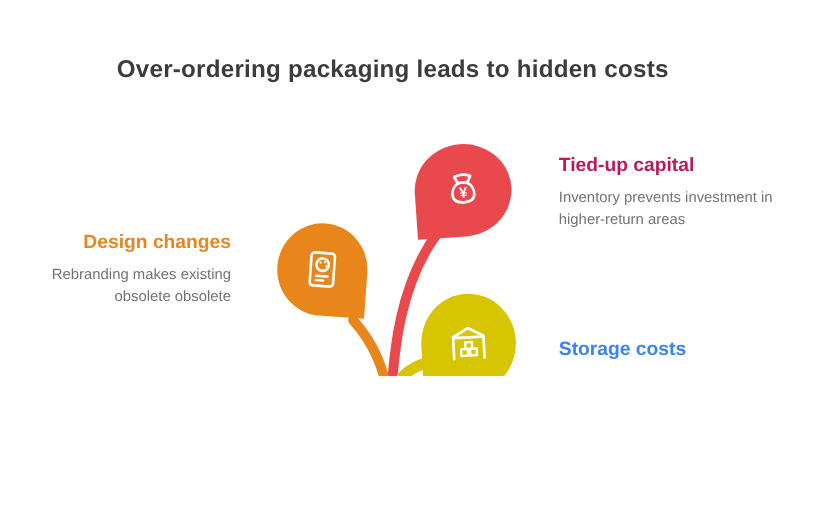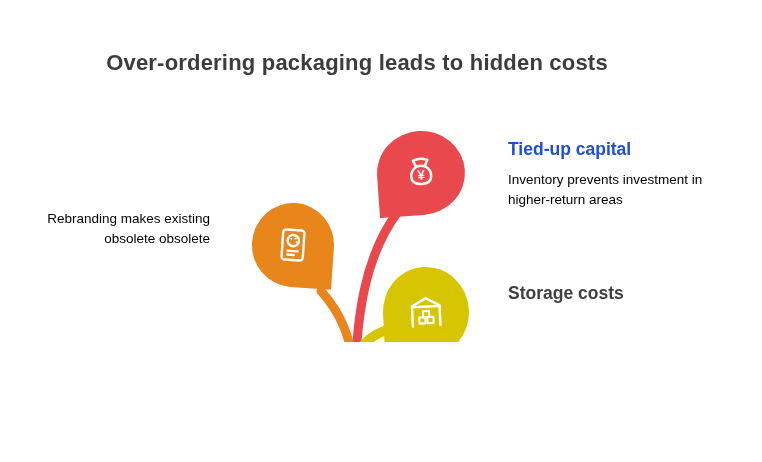--- a/index.html
+++ b/index.html
@@ -23,27 +23,27 @@
   .leaf-orange{
     left:252px;top:203px;width:82px;height:84px;background:#e8861c;
     border-radius:50% 50% 0 50%;transform:rotate(4deg);
   }
   .leaf-yellow{
     left:383px;top:267px;width:86px;height:90px;background:#d6c500;
     border-radius:50% 50% 50% 0;transform:rotate(-3deg);
   }
   .label{position:absolute;z-index:3;}
   .label h2{margin:0 0 10px 0;font-size:17.5px;font-weight:700;}
-  .label p{margin:0;font-size:13.5px;line-height:1.45;color:#000000;}
+  .label p{margin:0;font-size:13.5px;line-height:1.45;color:#737373;}
   .label-capital{left:508px;top:139px;width:228px;text-align:left;}
-  .label-capital h2{color:#1d4ed8;}
+  .label-capital h2{color:#be185d;}
   .label-design{left:22px;top:209px;width:188px;text-align:right;}
   .label-design h2{color:#e8861c;}
   .label-storage{left:508px;top:283px;width:220px;text-align:left;}
-  .label-storage h2{color:#404040;}
+  .label-storage h2{color:#3b82f6;margin-top:24px;}
   .icon svg{display:block;}
 </style>
 </head>
 <body>
 
 <div class="canvas">
 
   <h1 class="title">Over-ordering packaging leads to hidden costs</h1>
 
   <svg class="tree" width="762" height="462" viewBox="0 0 762 462" fill="none">
@@ -88,20 +88,21 @@
       </svg>
     </span>
   </div>
 
   <div class="label label-capital">
     <h2>Tied-up capital</h2>
     <p>Inventory prevents investment in higher-return areas</p>
   </div>
 
   <div class="label label-design">
+    <h2>Design changes</h2>
     <p>Rebranding makes existing obsolete obsolete</p>
   </div>
 
   <div class="label label-storage">
     <h2>Storage costs</h2>
   </div>
 
 </div>
 
 </body></html>

